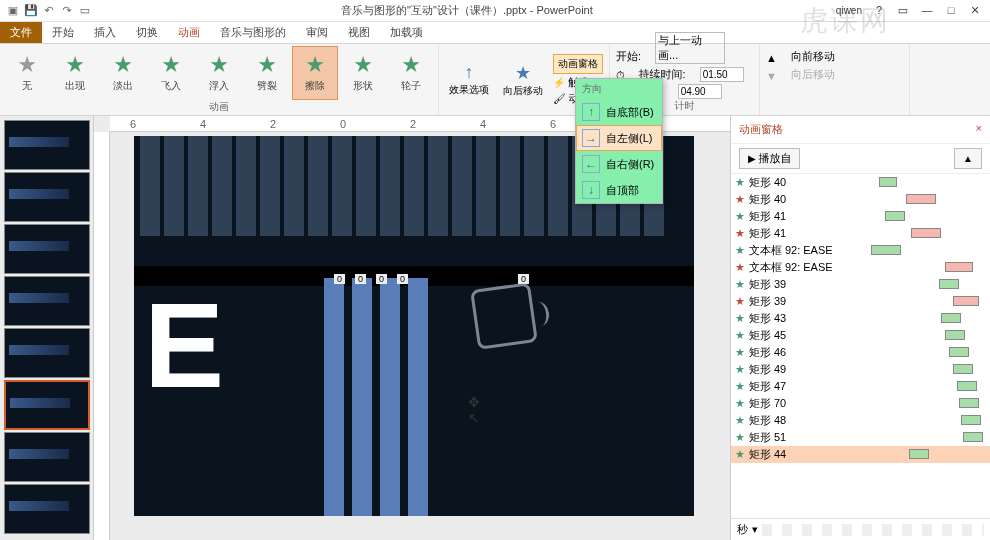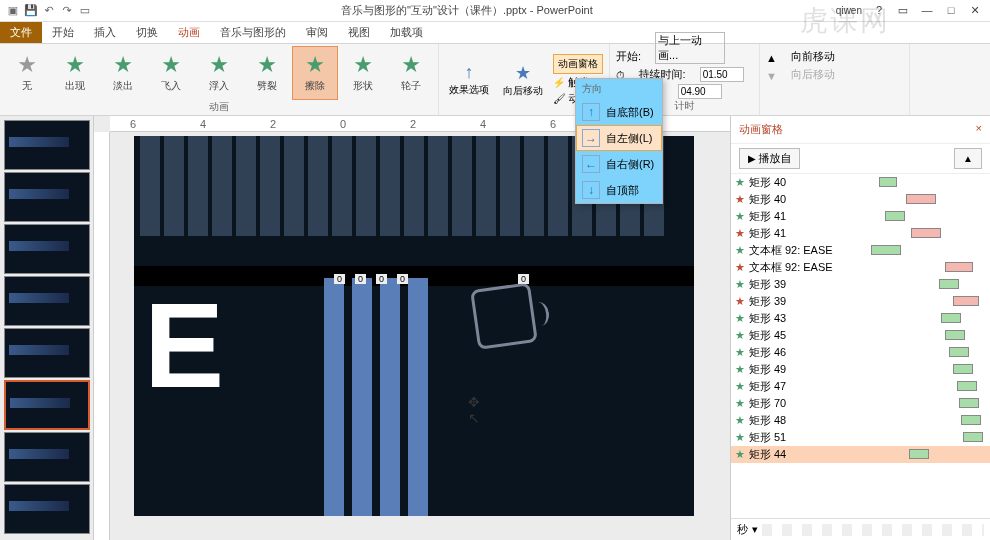--- a/index.html
+++ b/index.html
@@ -46,21 +46,21 @@
 .stripes div{width:20px;height:100px;background:rgba(120,150,190,0.35)}
 .midband{position:absolute;top:130px;left:0;right:0;height:20px;background:#000}
 .bigE{position:absolute;left:10px;top:140px;font-size:120px;color:#fff;font-weight:900;letter-spacing:-8px}
 .bluecols{position:absolute;left:190px;top:142px;display:flex;gap:8px}
 .bluecols div{width:20px;height:240px;background:#5a7fb8}
 .speaker{position:absolute;left:340px;top:150px;width:60px;height:60px;border:3px solid rgba(200,210,230,0.6);border-radius:8px;transform:rotate(-8deg)}
 .speaker::after{content:"";position:absolute;right:-18px;top:18px;width:16px;height:24px;border-right:3px solid rgba(200,210,230,0.6);border-radius:50%}
 .labels{position:absolute;top:138px;left:200px;display:flex;gap:10px}
 .labels span{background:#eee;padding:0 3px;font-size:9px}
 .labels .r{margin-left:100px}
-.dropdown{position:absolute;left:575px;top:34px;width:88px;background:#7dd3fc;border:1px solid #b5b5b5;box-shadow:2px 2px 6px rgba(0,0,0,0.25);z-index:20}
+.dropdown{position:absolute;left:575px;top:34px;width:88px;background:#86efac;border:1px solid #b5b5b5;box-shadow:2px 2px 6px rgba(0,0,0,0.25);z-index:20}
 .dd-hdr{font-size:10px;color:#666;padding:3px 6px}
 .dd-item{display:flex;align-items:center;gap:6px;padding:4px 6px;cursor:pointer;font-size:11px}
 .dd-item:hover,.dd-item.hov{background:#fde2c8;border:1px solid #e6a848;padding:3px 5px}
 .dd-item .arr{width:18px;height:18px;border:1px solid #88a8d0;display:flex;align-items:center;justify-content:center;color:#3a6bb0;font-size:12px}
 .animpane{width:260px;background:#fff;border-left:1px solid #ccc;display:flex;flex-direction:column}
 .ap-title{padding:6px 8px;color:#b7472a;font-size:13px;display:flex;justify-content:space-between;border-bottom:1px solid #eee}
 .ap-play{padding:4px 8px;display:flex;justify-content:space-between;border-bottom:1px solid #eee}
 .ap-play button{border:1px solid #bbb;background:#f6f6f6;padding:2px 8px;font-size:10px}
 .ap-list{flex:1;overflow:hidden}
 .ap-row{display:flex;align-items:center;height:17px;padding:0 4px;gap:4px;font-size:10px;position:relative}

